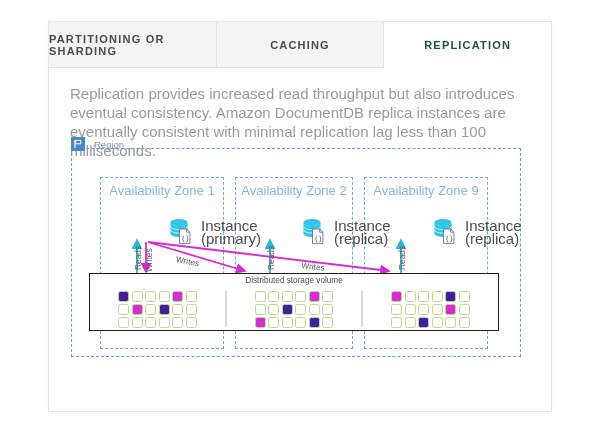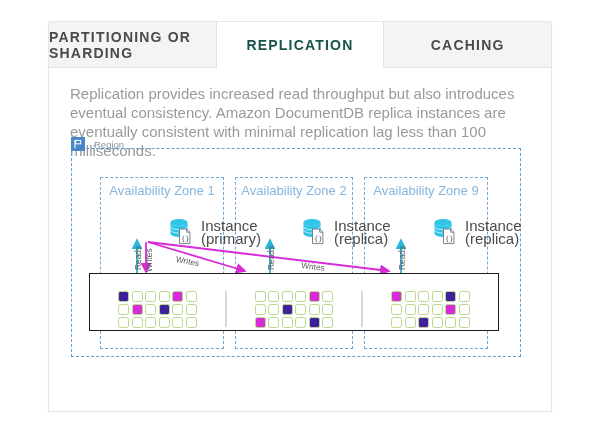--- a/index.html
+++ b/index.html
@@ -23,21 +23,21 @@
   }
 
   
   .tabs { position: absolute; left:0; top:0; width:502px; height:46px; display:flex; }
   .tab {
     flex: 1 1 0;
     display:flex; align-items:center; justify-content:center;
     background:#f4f4f4;
     border-bottom: 1px solid #e2e2e2;
     border-right: 1px solid #e2e2e2;
-    font-size: 14px; font-weight: bold;
+    font-size: 11px; font-weight: bold;
     letter-spacing: 1.2px;
     color: #4a4a4a;
     cursor: pointer;
     user-select:none;
   }
   .tab:last-child { border-right: none; }
   .tab.active {
     background:#ffffff;
     color:#16544a;
     border-bottom: 1px solid #ffffff;
@@ -133,25 +133,25 @@
 </head>
 <body>
 
 <div id="root">
   <div class="card">
 
     <div class="tabs">
       <div class="tab">
         <span>PARTITIONING OR SHARDING</span>
       </div>
+      <div class="tab">
+        <span>CACHING</span>
+      </div>
       <div class="tab active">
         <span>REPLICATION</span>
-      </div>
-      <div class="tab">
-        <span>CACHING</span>
       </div>
     </div>
 
     <div class="desc">Replication provides increased read throughput but also introduces eventual consistency. Amazon DocumentDB replica instances are eventually consistent with minimal replication lag less than 100 milliseconds.</div>
 
     <div class="region">
       <div class="region-header">
         <span class="region-icon">
           <svg width="10" height="10" viewBox="0 0 10 10">
             <rect x="1.4" y="1" width="1.1" height="8" fill="#ffffff"></rect>
@@ -246,20 +246,21 @@
     </svg>
 
     <div class="arrow-label vert" style="left:84px; top:248px;">Reads</div>
     <div class="arrow-label vert" style="left:95px; top:250px;">Writes</div>
     <div class="arrow-label" style="left:128px; top:232px; transform:rotate(11deg);">Writes</div>
     <div class="arrow-label vert" style="left:217px; top:248px;">Reads</div>
     <div class="arrow-label" style="left:253px; top:238px; transform:rotate(7deg);">Writes</div>
     <div class="arrow-label vert" style="left:348px; top:248px;">Reads</div>
 
     <div class="storage">
+      <div class="storage-title">Distributed storage volume</div>
       <div class="sgroups">
         <div class="spacer"></div>
         <div class="sgroup">
             <div class="srow">
               <div class="cell d"></div>
               <div class="cell"></div>
               <div class="cell"></div>
               <div class="cell"></div>
               <div class="cell p"></div>
               <div class="cell"></div>

